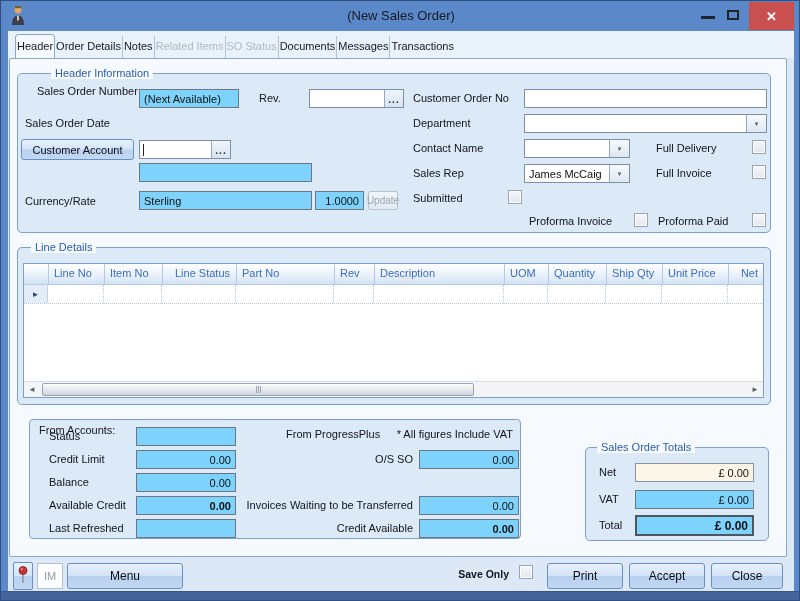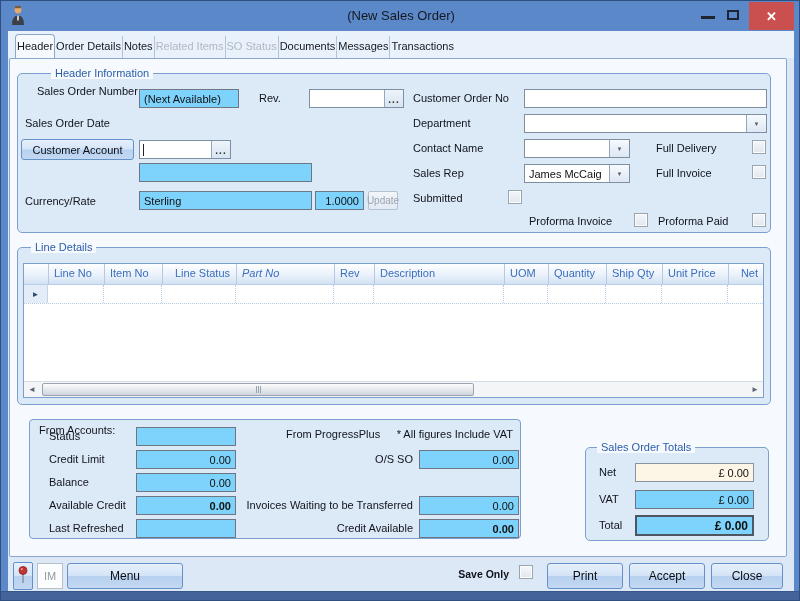--- a/index.html
+++ b/index.html
@@ -173,21 +173,21 @@
 
   <div class="abs gb" style="left:16px;top:246px;width:754px;height:158px;z-index:1;"></div>
   <div class="abs cap" style="left:30px;top:240px;z-index:2;">Line Details</div>
 
   <div class="abs grid" style="left:22px;top:262px;width:741px;height:135px;z-index:2;justify-content:center;">
     <div class="ghead">
       <div class="gh" style="width:24px;"></div>
       <div class="gh sepl" style="width:56px;">Line No</div>
       <div class="gh sepl" style="width:58px;">Item No</div>
       <div class="gh sepl" style="width:74px;padding-left:12px;">Line Status</div>
-      <div class="gh sepl" style="width:98px;font-style:italic;">Part No</div>
+      <div class="gh sepl" style="width:98px;">Part No</div>
       <div class="gh sepl" style="width:40px;">Rev</div>
       <div class="gh sepl" style="width:130px;">Description</div>
       <div class="gh sepl" style="width:44px;">UOM</div>
       <div class="gh sepl" style="width:58px;">Quantity</div>
       <div class="gh sepl" style="width:56px;">Ship Qty</div>
       <div class="gh sepl" style="width:66px;">Unit Price</div>
       <div class="gh sepl" style="width:34px;text-align:right;padding-right:4px;padding-left:0;">Net</div>
     </div>
     <div class="grow">
       <div class="gsel" style="width:24px;">

